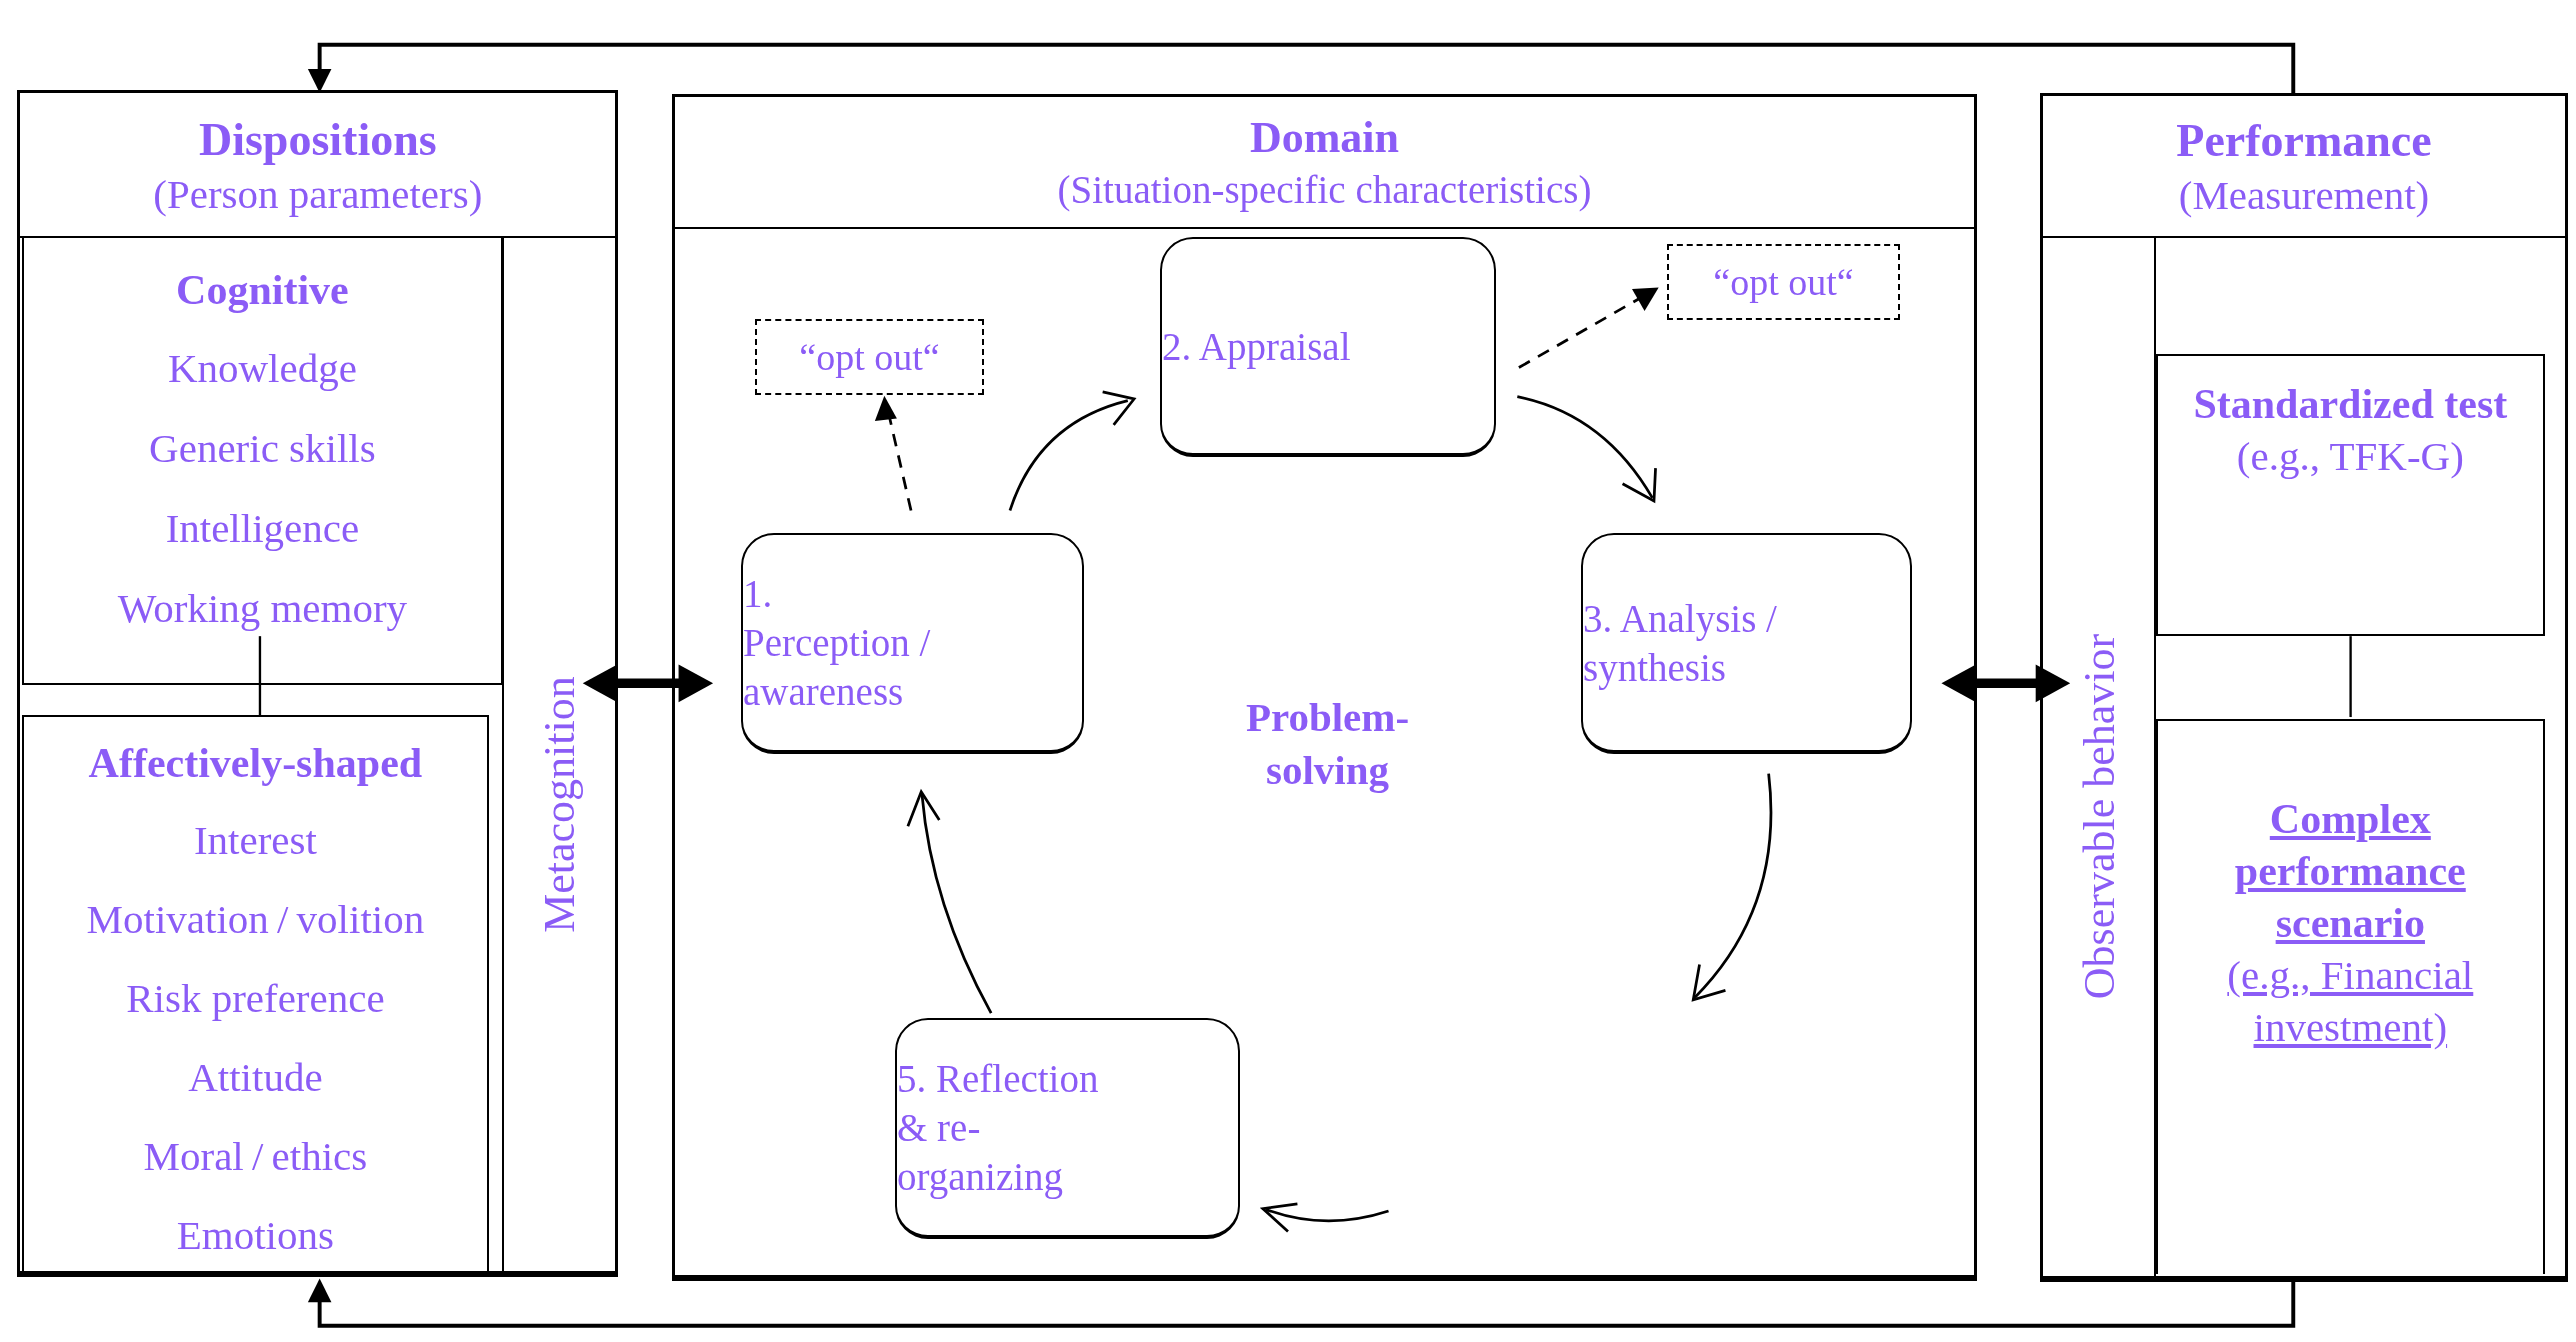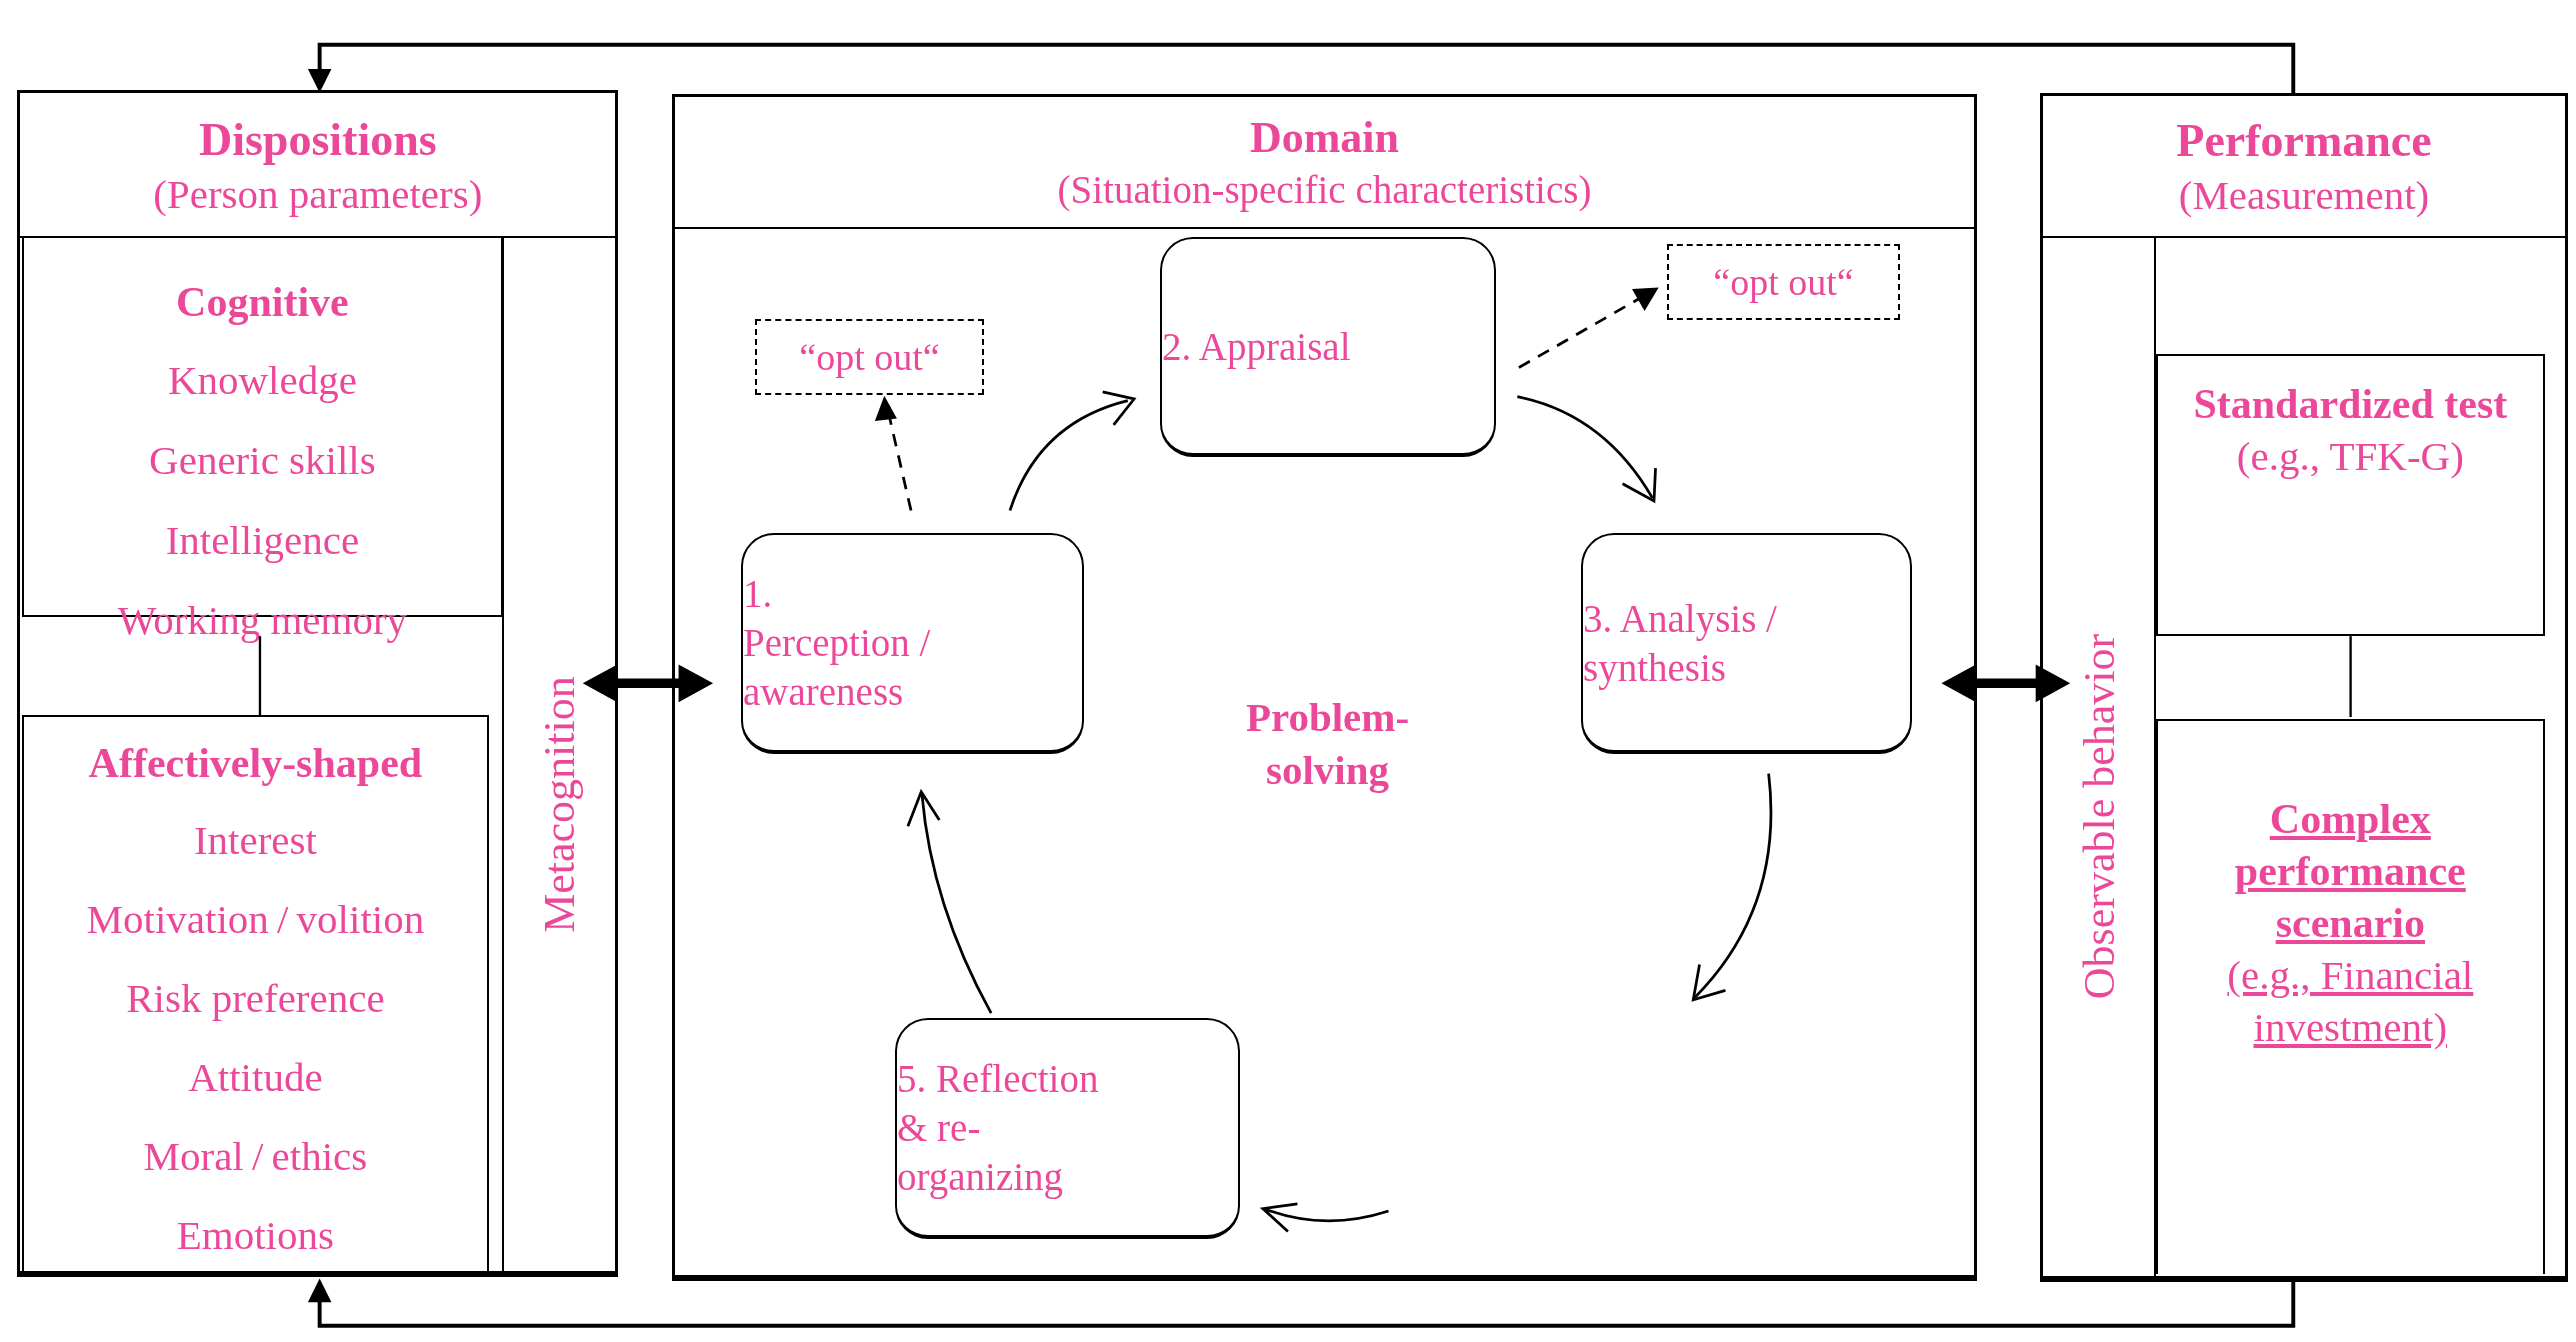--- a/index.html
+++ b/index.html
@@ -1,21 +1,21 @@
 <!DOCTYPE html>
 <html style="font-size:12.6px"><head>
 <meta charset="utf-8">
 <style>
   html,body{margin:0;padding:0;background:#ffffff;}
   .canvas{
     position:relative;
     width:2576px;height:1343px;
     background:#ffffff;
     font-family:"Liberation Serif", serif;
-    color:#ec4899;
+    color:#8b5cf6;
     overflow:hidden;
   }
   
   .panel{
     position:absolute;
     border:3.1px solid #000;
     border-bottom-width:6.3px;
     box-sizing:border-box;
     background:#fff;
   }
@@ -80,21 +80,21 @@
 <div class="canvas">
 
   <div class="panel" style="left:17.3px;top:90px;width:601px;height:1187px;">
     <div class="panel-header" style="height:143px;">
       <div class="panel-title">Dispositions</div>
       <div class="panel-subtitle">(Person parameters)</div>
     </div>
 
     <div class="vcolumn" style="right:0;top:145px;bottom:0;width:113px;border-left:2.4px solid #000;"></div>
 
-    <div class="inner-box" style="left:1.6px;top:143px;width:481px;height:381px;border-top:none;padding-top:29px;">
+    <div class="inner-box" style="left:1.6px;top:143px;width:481px;height:449px;border-top:none;padding-top:17px;">
       <div class="section-title" style="line-height:75px;">Cognitive</div>
       <div class="list-item" style="line-height:80px;">Knowledge</div>
       <div class="list-item" style="line-height:80px;">Generic skills</div>
       <div class="list-item" style="line-height:80px;">Intelligence</div>
       <div class="list-item" style="line-height:80px;">Working memory</div>
     </div>
 
     <div class="inner-box" style="left:1.6px;top:622px;width:467px;bottom:0;border-bottom:none;padding-top:9.4px;">
       <div class="section-title" style="line-height:75px;">Affectively-shaped</div>
       <div class="list-item" style="line-height:79px;">Interest</div>

